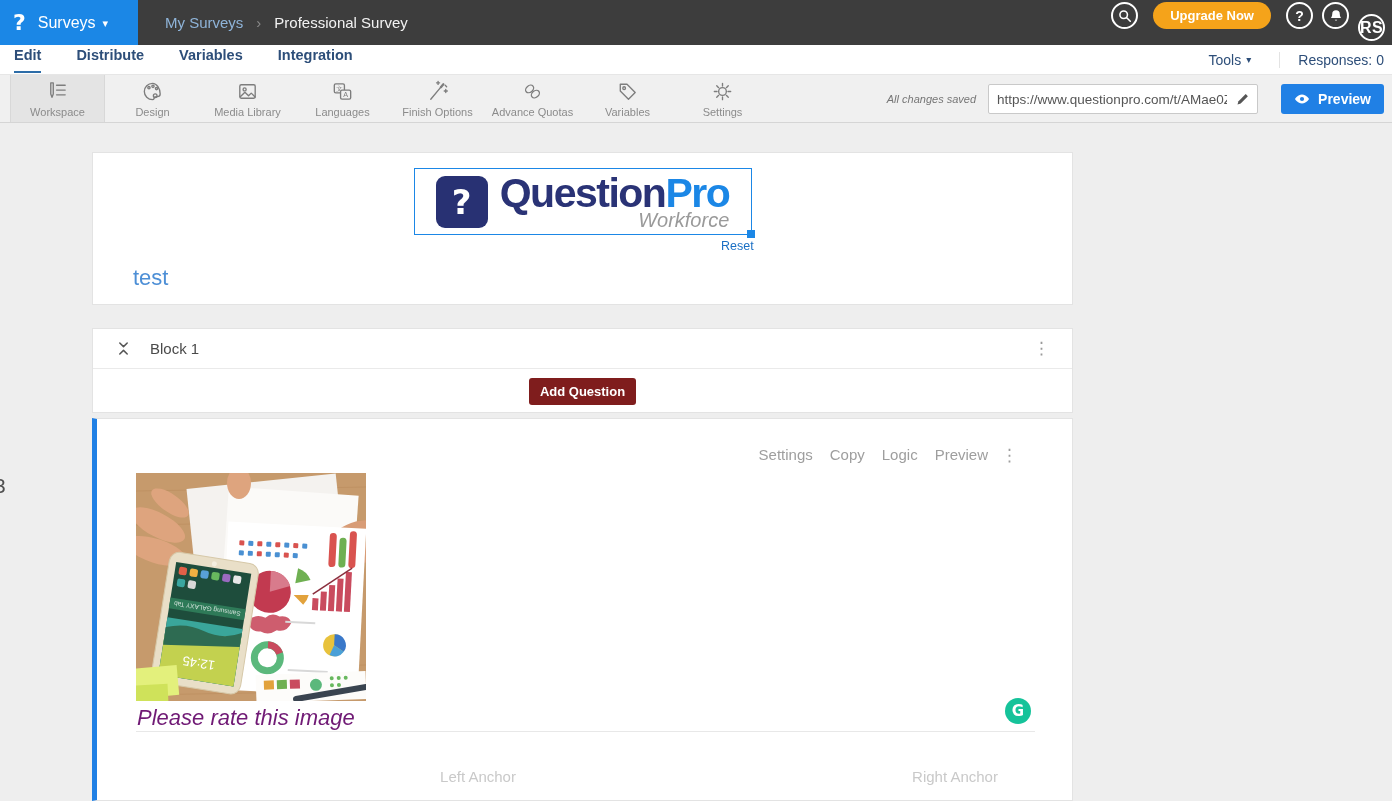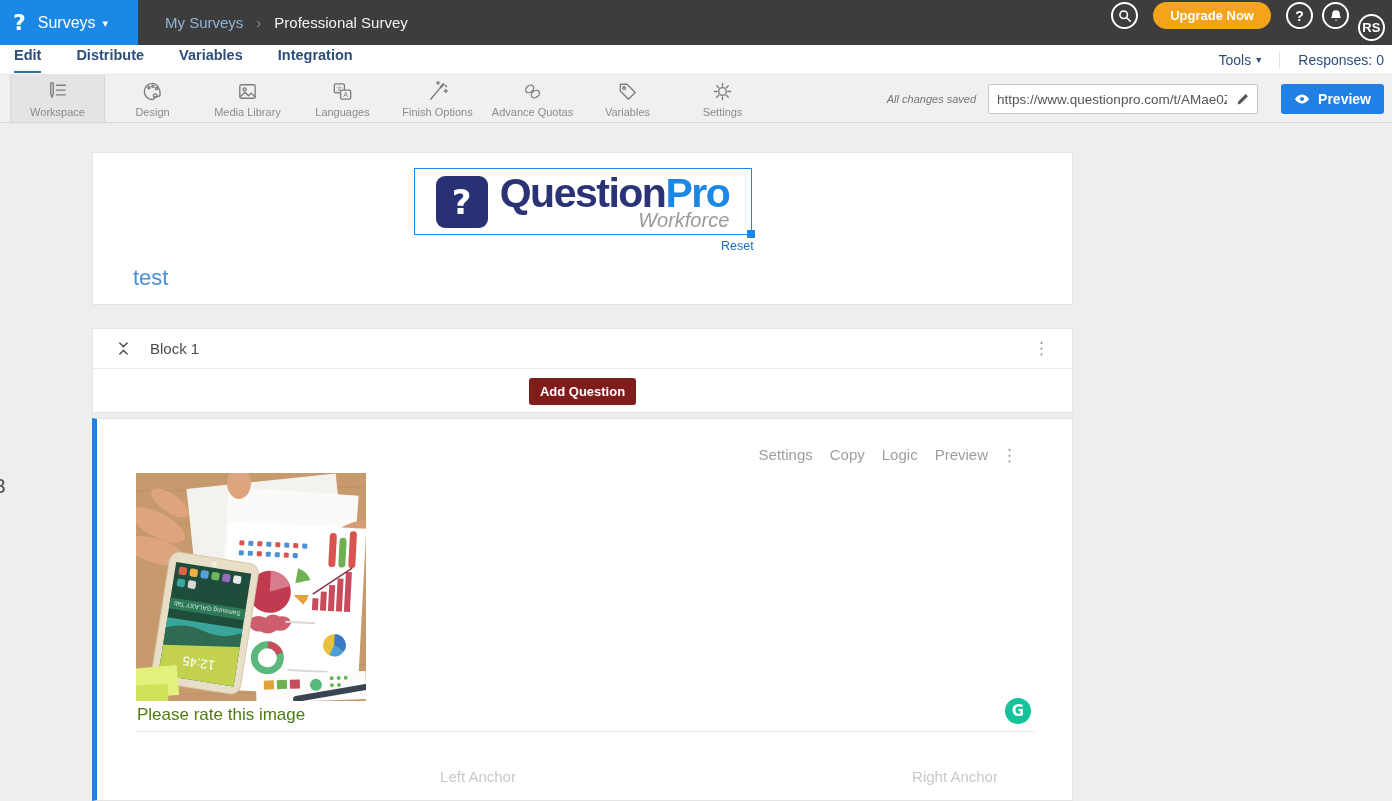--- a/index.html
+++ b/index.html
@@ -14,29 +14,29 @@
   .brand { width:138px; height:45px; background:#1b87e6; color:#fff; display:flex; align-items:center; padding-left:13px; cursor:pointer; flex:none; }
   .brand-glyph { font-family:"DejaVu Sans", sans-serif; font-weight:bold; font-size:22px; margin-right:12px; }
   .brand-label { font-size:16px; }
   .brand-caret { font-size:11px; margin-left:7px; margin-top:2px; }
   .breadcrumb { display:flex; align-items:center; margin-left:27px; font-size:15px; gap:13px; }
   .bc-parent { color:#8fb4d9; cursor:pointer; }
   .bc-sep { color:#8a8a8a; font-size:15px; }
   .bc-current { color:#f2f2f2; }
   .nav-right { position:absolute; right:7px; top:0; height:31px; display:flex; align-items:center; gap:9px; }
   .nav-circle { width:27px; height:27px; border:2px solid #fff; border-radius:50%; color:#fff; display:flex; align-items:center; justify-content:center; cursor:pointer; font-weight:bold; font-size:14px; flex:none; }
-  .avatar { font-size:13px; letter-spacing:.3px;margin-top:24px; }
+  .avatar { font-size:16px; letter-spacing:.3px;margin-top:24px; }
   .upgrade-btn { background:#f5a31a; color:#fff; border:none; font-weight:bold; font-size:13px; height:27px; padding:0 17px; border-radius:14px; cursor:pointer; font-family:inherit; margin:0 6px; }
   
   .tabbar { position:absolute; top:45px; left:0; width:1392px; height:30px; background:#fff; border-bottom:1px solid #e6e6e6; display:flex; align-items:center; }
   .tabs { display:flex; margin-left:14px; gap:35px; }
   .tab { color:#2d4e79; font-size:14.5px; font-weight:bold; cursor:pointer; padding-bottom:8px; }
   .tab.active { border-bottom:2px solid #2d6da8; }
   .tabbar-right { position:absolute; right:8px; display:flex; align-items:center; gap:0; font-size:14px; color:#2d4e79; }
-  .tools { display:flex; align-items:center; gap:5px; cursor:pointer; padding-right:18px; border-right:1px solid #e3e3e3; }
+  .tools { display:flex; align-items:center; gap:5px; cursor:pointer; padding-right:28px; border-right:1px solid #e3e3e3; }
   .tools-caret { font-size:10px; }
   .responses { padding-left:18px; cursor:pointer; display:flex; gap:4px; }
   
   .toolbar { position:absolute; top:75px; left:0; width:1392px; height:48px; background:#f0f0f0; border-bottom:1px solid #d5d5d5; display:flex; padding-left:10px; }
   .tool { width:95px; height:47px; display:flex; flex-direction:column; align-items:center; justify-content:center; gap:2px; cursor:pointer; color:#8b8b8b; }
   .tool.active { background:#e4e4e4; border-left:1px solid #d8d8d8; border-right:1px solid #d8d8d8; }
   .tool-label { font-size:11px; white-space:nowrap; }
   .tool svg { stroke:#7d7d7d; fill:none; stroke-width:1.4; stroke-linecap:round; stroke-linejoin:round; }
   .toolbar-right { position:absolute; right:8px; top:84px; display:flex; align-items:center; }
   .saved { font-style:italic; color:#767676; font-size:11px; margin-right:12px; }
@@ -62,21 +62,21 @@
   .collapse-btn svg { stroke:#555; fill:none; stroke-width:1.6; stroke-linecap:round; stroke-linejoin:round; }
   .block-name { margin-left:19px; font-size:15px; color:#4a4a4a; }
   .kebab { margin-left:auto; color:#9a9a9a; font-size:17px; cursor:pointer; line-height:1; padding:2px 4px; }
   .add-row { height:44px; display:flex; align-items:center; justify-content:center; }
   .add-btn { background:#7f1d1d; color:#fff; border:none; font-size:13px; font-weight:bold; padding:6px 11px; border-radius:3px; cursor:pointer; font-family:inherit; }
   .card-question { top:418px; height:383px; border-left:5px solid #2080e5; }
   .q-actions { position:absolute; top:27px; right:84px; display:flex; gap:17px; color:#9e9e9e; font-size:15px; }
   .q-action { cursor:pointer; }
   .q-kebab { position:absolute; top:26px; right:54px; color:#9e9e9e; font-size:17px; cursor:pointer; }
   .q-image { position:absolute; left:39px; top:54px; width:230px; height:228px; cursor:pointer; overflow:hidden; }
-  .q-text { position:absolute; left:40px; top:286px; font-size:17px; color:#4d7c0f; cursor:text; }
+  .q-text { position:absolute; left:40px; top:286px; font-size:22px; color:#701a75; cursor:text;font-style:italic; }
   .q-underline { position:absolute; left:39px; top:312px; width:899px; border-top:1px solid #e8e8e8; }
   .grammarly { position:absolute; left:908px; top:279px; width:26px; height:26px; border-radius:50%; background:#15c39a; color:#fff; font-weight:bold; font-size:15px; display:flex; align-items:center; justify-content:center; cursor:pointer; font-family:"DejaVu Sans", sans-serif; }
   .anchor { position:absolute; top:349px; width:130px; text-align:center; color:#c9c9c9; font-size:15px; cursor:text; }
   .anchor-left { left:316px; }
   .anchor-right { left:793px; }
   .stray-number { position:absolute; left:-6px; top:474px; font-size:21px; color:#4f4f4f; }
 </style>
 </head>
 <body>
 

